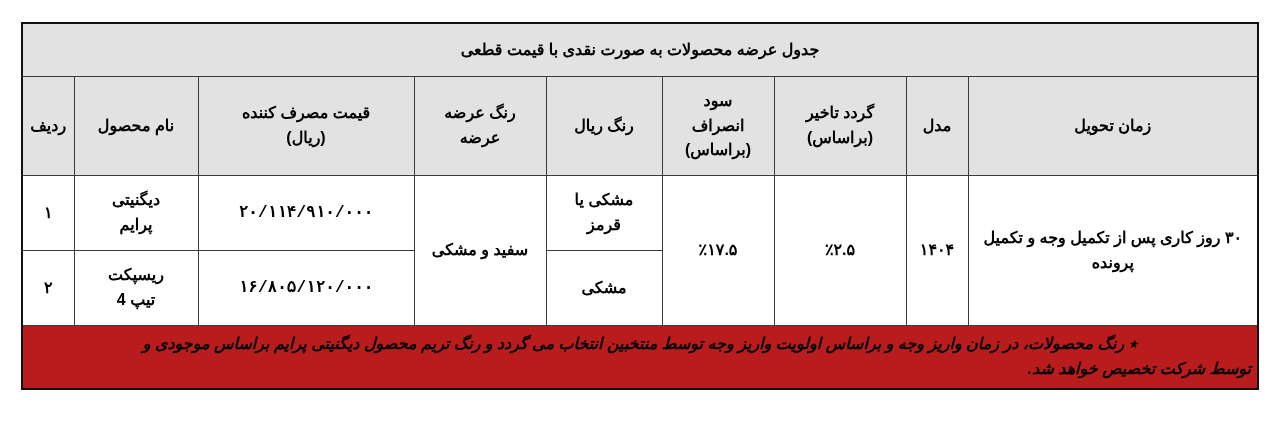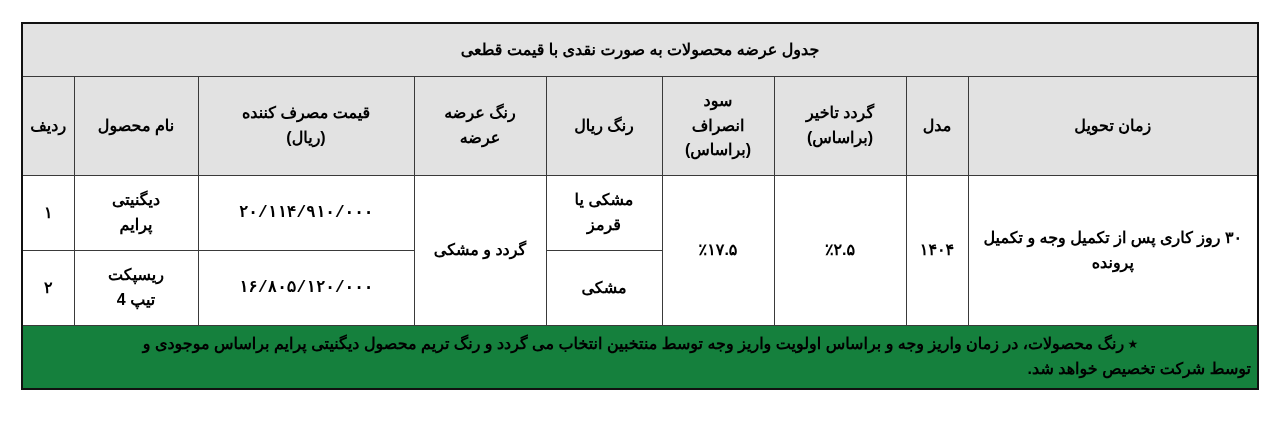--- a/index.html
+++ b/index.html
@@ -73,21 +73,22 @@
     font-size: 16px;
     line-height: 1.9;
     padding: 8px 14px;
   }
   .note-cell {
     text-align: right;
     font-size: 15.5px;
     line-height: 2.0;
     font-weight: bold;
     padding: 10px 14px 12px 14px;
-    background: #15803d;
+    background: #b91c1c;
+    font-style: italic;
   }
   .note-cell .line {
     display: block;
   }
   .note-cell .line.second {
     text-align: right;
   }
   
   col.c-row      { width: 52px;  }
   col.c-product  { width: 124px; }
@@ -155,21 +156,21 @@
           <span>۳۰ روز کاری پس از تکمیل وجه</span>
           <span>و تکمیل پرونده</span>
         </td>
         <td class="body-cell num-cell" rowspan="2">۱۴۰۴</td>
         <td class="body-cell num-cell" rowspan="2">٪۲.۵</td>
         <td class="body-cell num-cell" rowspan="2">٪۱۷.۵</td>
         <td class="body-cell">
           <span>مشکی یا</span><br>
           <span>قرمز</span>
         </td>
-        <td class="body-cell" rowspan="2">گردد و مشکی</td>
+        <td class="body-cell" rowspan="2">سفید و مشکی</td>
         <td class="body-cell price-cell">۲۰/۱۱۴/۹۱۰/۰۰۰</td>
         <td class="body-cell">
           <span>دیگنیتی</span><br>
           <span>پرایم</span>
         </td>
         <td class="body-cell num-cell">۱</td>
       </tr>
 
       <tr>
         <td class="body-cell">مشکی</td>

